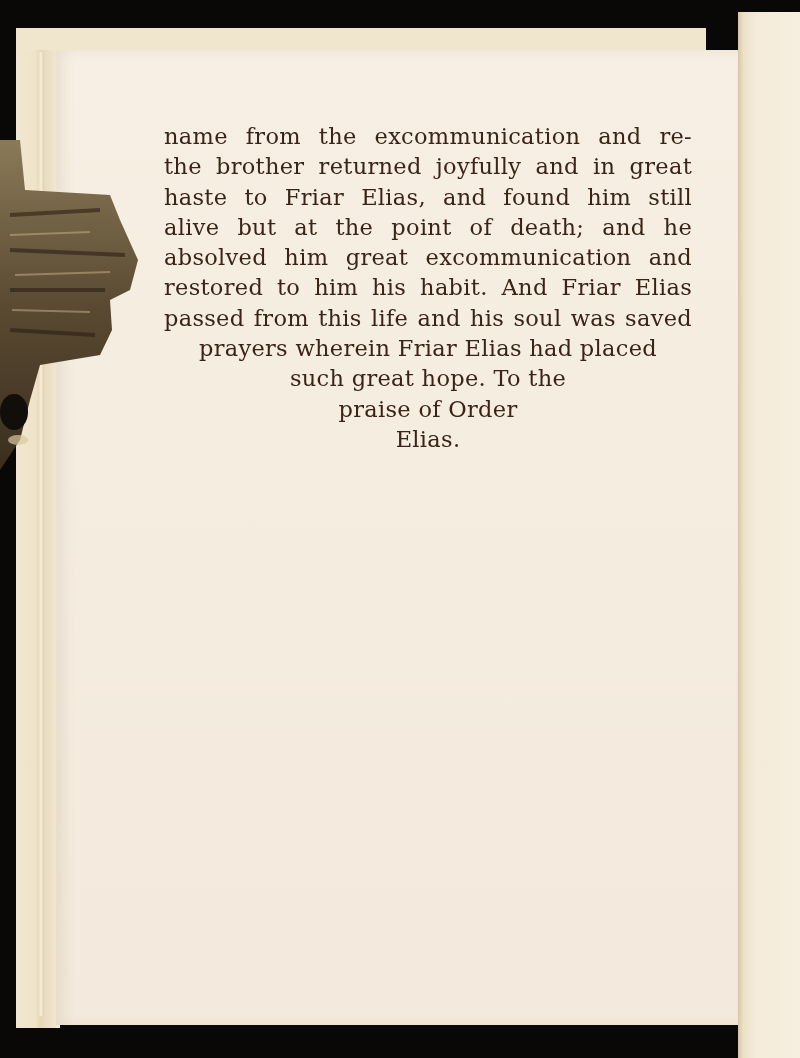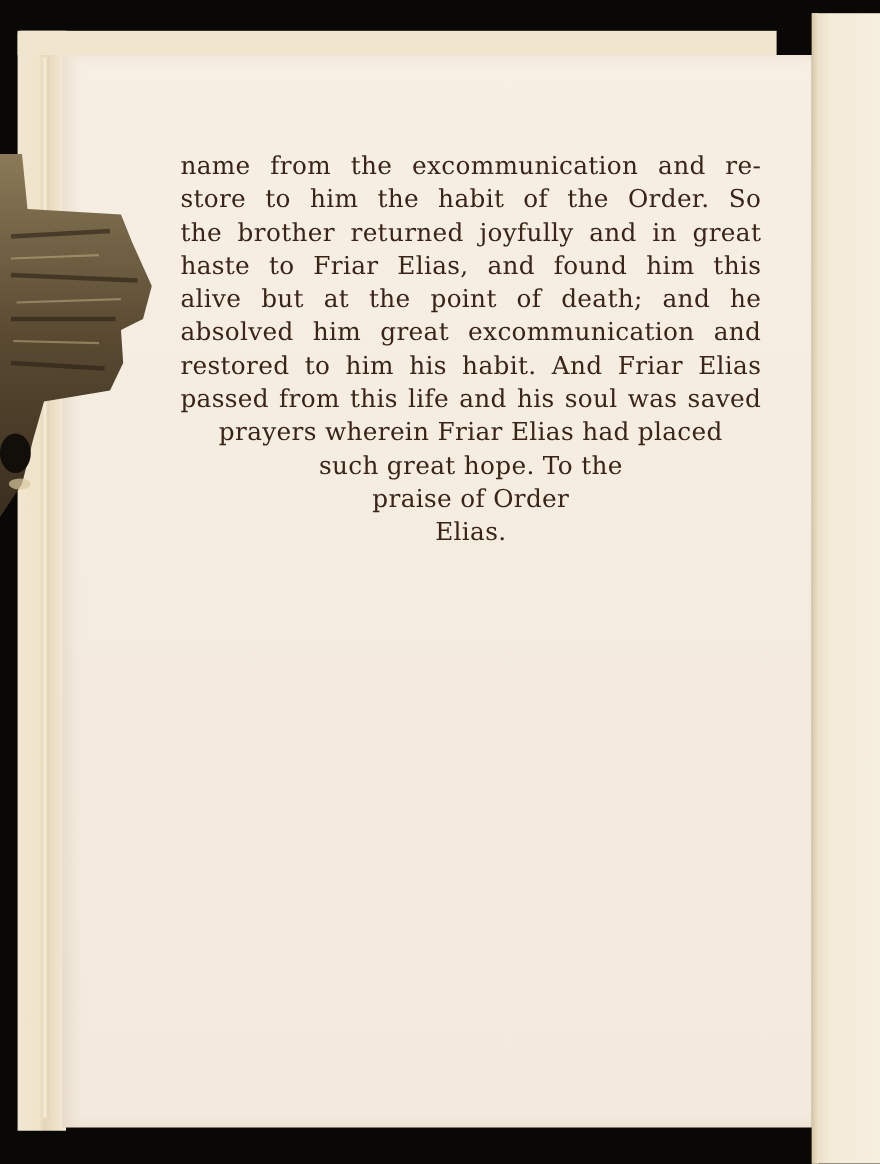--- a/index.html
+++ b/index.html
@@ -32,21 +32,21 @@
     }
     .right-page .fold {
       position: absolute; left: 0; top: 0; width: 6px; height: 100%;
       background: linear-gradient(90deg, #d6c6a6, #efe3cb);
     }
     .clasp {
       position: absolute; left: 0; top: 140px; width: 140px; height: 330px;
       pointer-events: none;
     }
     .text-block {
-      position: absolute; left: 164px; top: 136px; width: 528px;
+      position: absolute; left: 164px; top: 121px; width: 528px;
       color: #3a2418; font-size: 22.5px; line-height: 30.3px;
       letter-spacing: 0.3px;
     }
     .text-block .line { white-space: nowrap; text-align: justify; text-align-last: justify; display: block; }
     .text-block .line.center { text-align: left; text-align-last: center; }
   </style>
 </head>
 <body>
 
 <div class="cover-left">
@@ -69,23 +69,22 @@
   </defs>
   <path d="M0 0 L20 0 L25 50 L110 55 L120 80 L138 120 L130 150 L110 160 L112 190 L100 215 L40 225 L30 260 L20 300 L0 330 Z" fill="url(#br)"></path>
   <path d="M10 75 L100 70 M10 110 L125 115 M10 150 L105 150 M10 190 L95 195" stroke="#2a2016" stroke-width="4" fill="none" opacity="0.6"></path>
   <path d="M10 95 L90 92 M15 135 L110 132 M12 170 L90 172" stroke="#c8b68a" stroke-width="2" fill="none" opacity="0.5"></path>
   <ellipse cx="14" cy="272" rx="14" ry="18" fill="#120e0a"></ellipse>
   <ellipse cx="18" cy="300" rx="10" ry="5" fill="#d9c9a0" opacity="0.7"></ellipse>
 </svg>
 
 <div class="text-block">
   <span class="line">name from the excommunication and re-</span>
-  <span class="line">store to him the habit of the Order.  So</span>
   <span class="line">the brother returned joyfully and in great</span>
-  <span class="line">haste to Friar Elias, and found him this</span>
+  <span class="line">haste to Friar Elias, and found him still</span>
   <span class="line">alive but at the point of death; and he</span>
   <span class="line">absolved him great excommunication and</span>
   <span class="line">restored to him his habit.  And Friar Elias</span>
   <span class="line">passed from this life and his soul was saved</span>
   <span class="line center">prayers wherein Friar Elias had placed</span>
   <span class="line center">such great hope.  To the</span>
   <span class="line center">praise of Order</span>
   <span class="line center">Elias.</span>
 </div>
 

